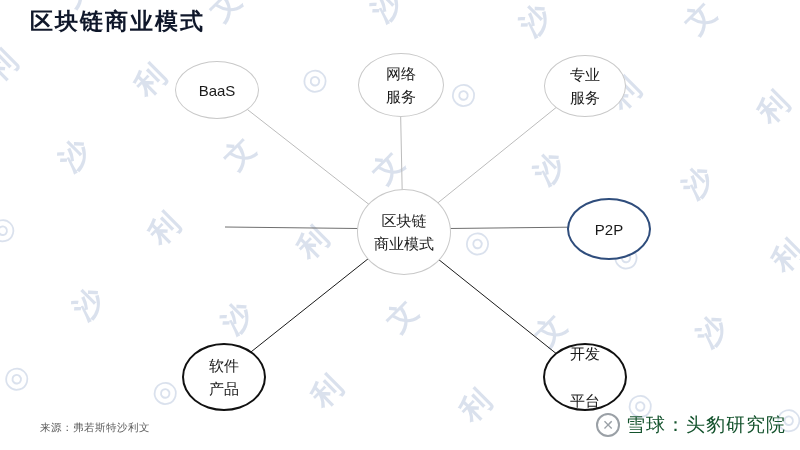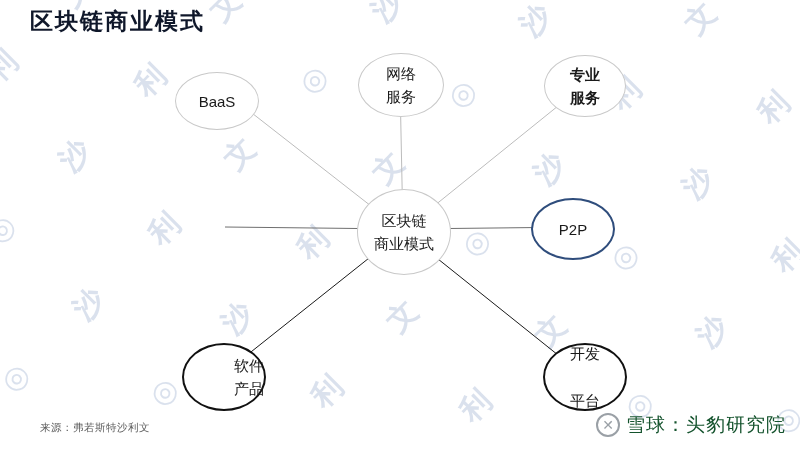--- a/index.html
+++ b/index.html
@@ -25,27 +25,27 @@
   .connectors{position:absolute;left:0;top:0;z-index:1;}
   
   .node{
     position:absolute;z-index:2;background:#ffffff;border-radius:50%;
     display:flex;flex-direction:column;align-items:center;justify-content:center;
     font-size:15px;color:#1a1a1a;line-height:23px;text-align:center;
   }
   .node.light{border:1px solid #c9c9c9;}
   .node.blue {border:2px solid #2f4d7c;}
   .node.black{border:2px solid #111111;}
-  .n-baas   {left:175px;top:72px; width:82px;height:56px;}
+  .n-baas   {left:175px;top:61px; width:82px;height:56px;}
   .n-network{left:358px;top:53px; width:84px;height:62px;}
-  .n-prof   {left:544px;top:55px; width:80px;height:60px;font-weight:bold;}
+  .n-prof   {left:544px;top:55px; width:80px;height:60px;}
   .n-token  {left:185px;top:196px;width:80px;height:62px;}
   .n-center {left:357px;top:189px;width:92px;height:84px;}
-  .n-p2p    {left:531px;top:198px;width:80px;height:58px;align-items:center;}
-  .n-soft   {left:182px;top:343px;width:80px;height:64px;align-items:flex-end;}
+  .n-p2p    {left:567px;top:198px;width:80px;height:58px;align-items:center;}
+  .n-soft   {left:182px;top:343px;width:80px;height:64px;}
   .n-plat   {left:543px;top:343px;width:80px;height:64px;gap:24px;}
   
   .source{
     position:absolute;left:40px;top:421px;z-index:3;
     font-size:10.5px;color:#595959;letter-spacing:0.5px;
   }
   .brand{
     position:absolute;right:14px;top:412px;z-index:3;
     display:flex;align-items:center;gap:6px;
   }

